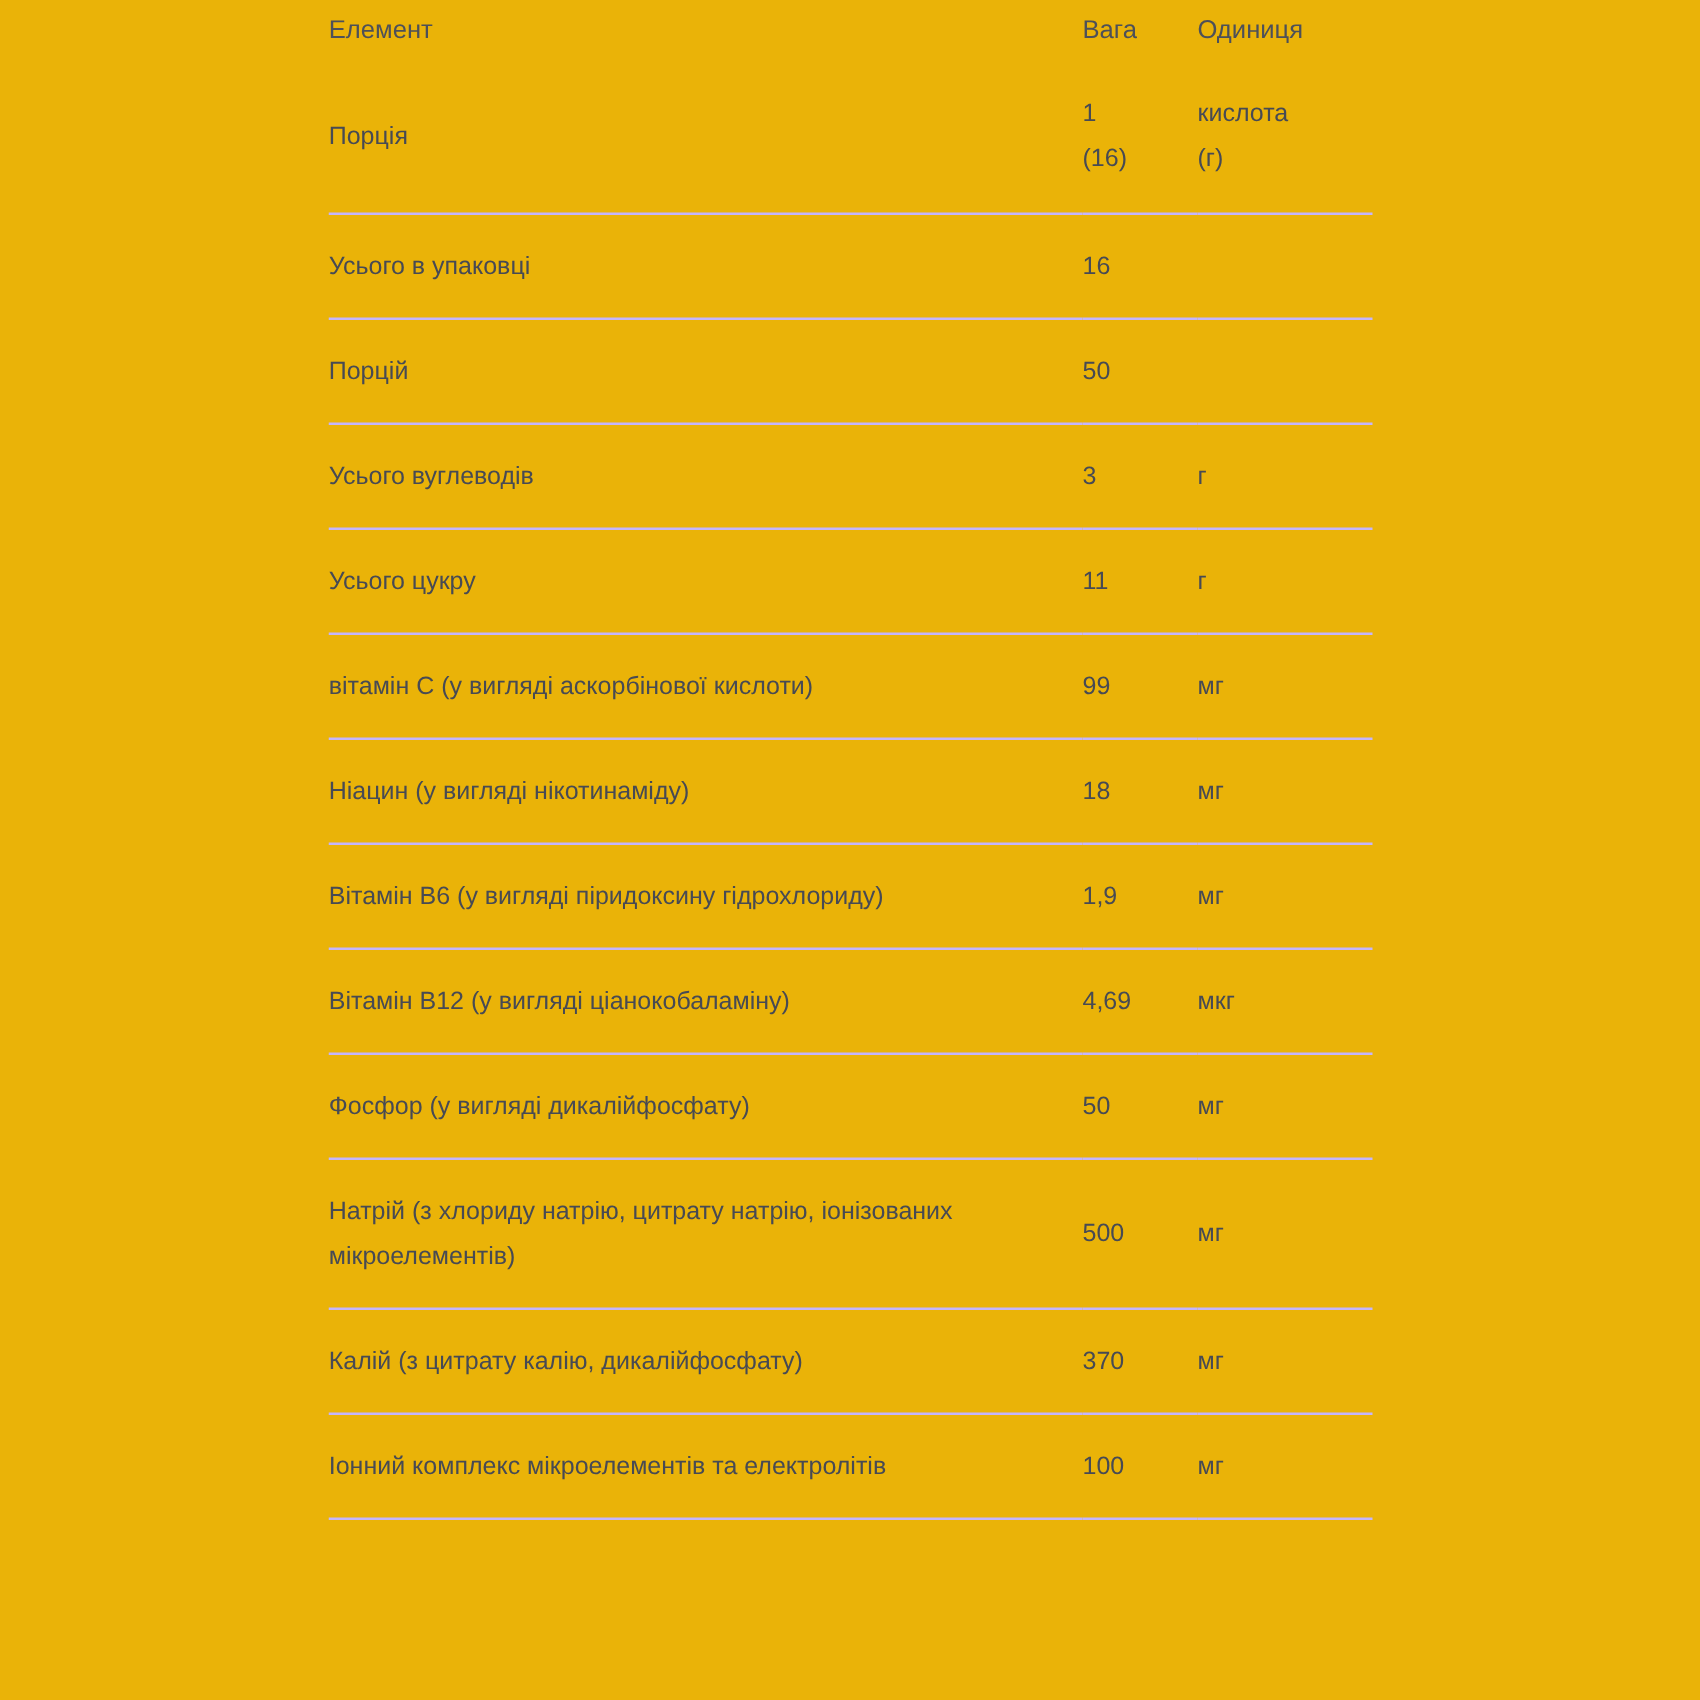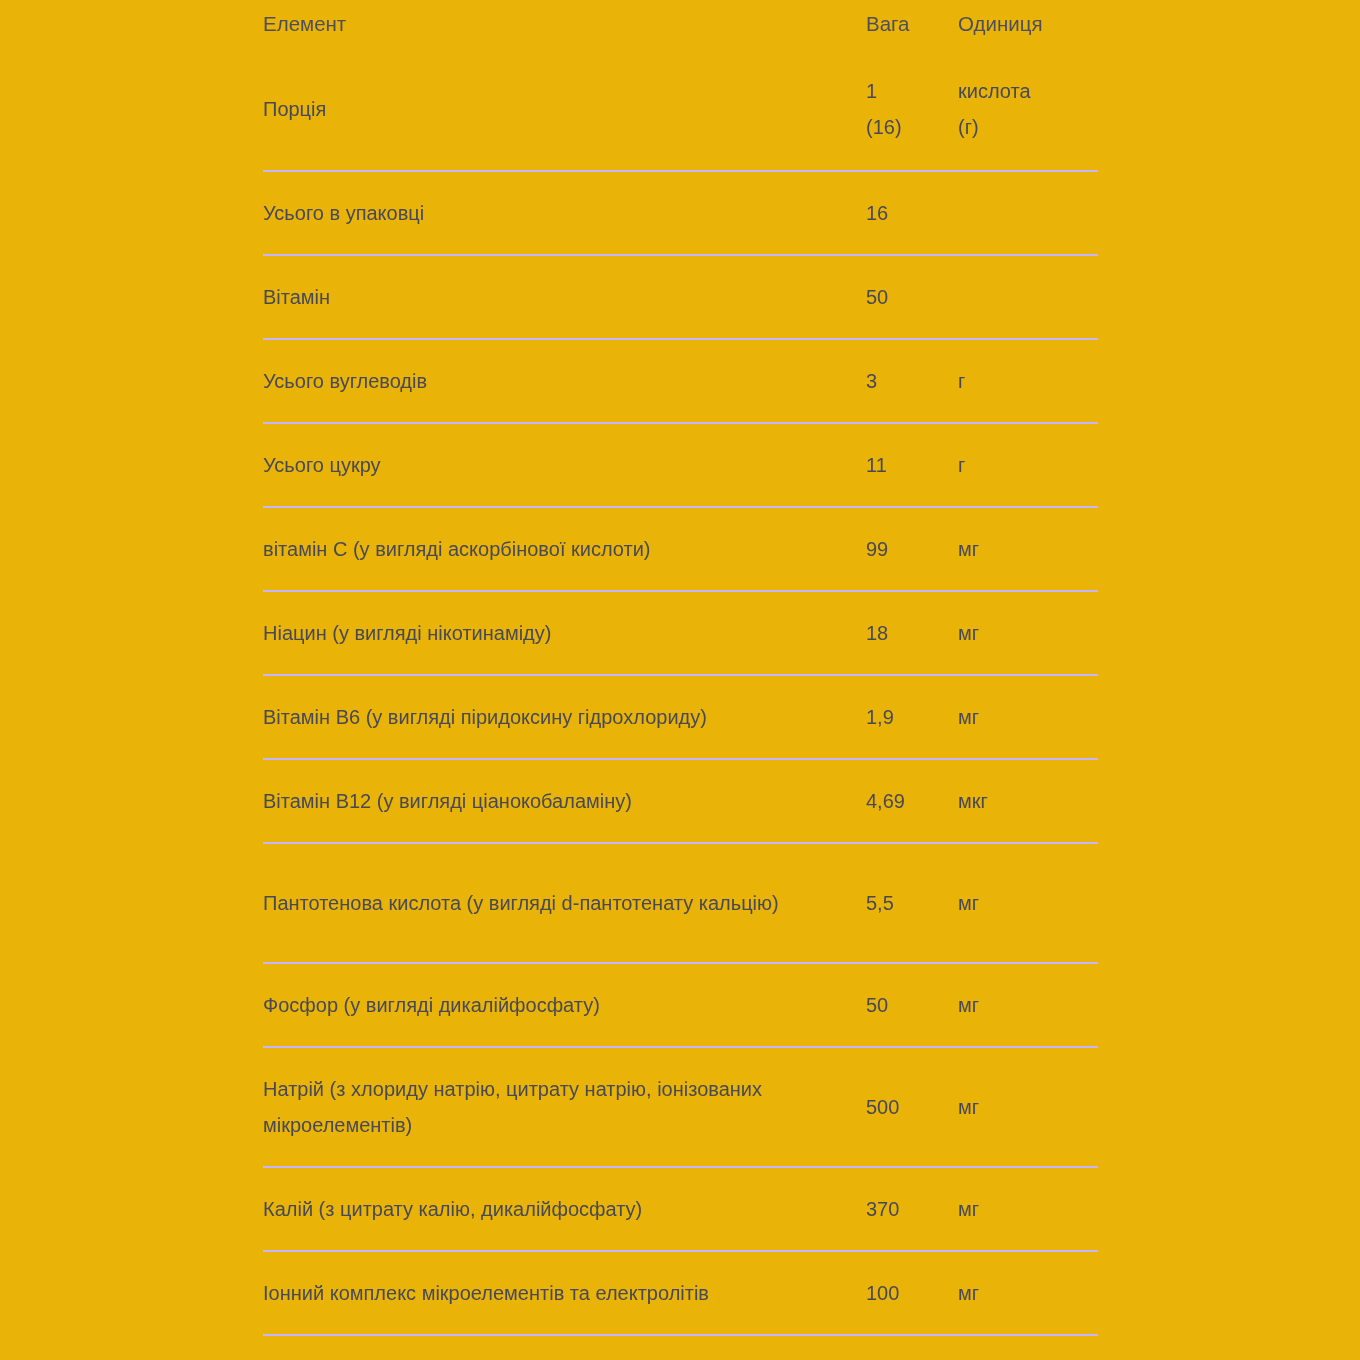--- a/index.html
+++ b/index.html
@@ -130,21 +130,21 @@
         </tr>
         <tr>
           <td class="cell-element">
             <span class="element-text">Усього в упаковці</span>
           </td>
           <td class="cell-weight"><span>16</span></td>
           <td class="cell-unit"><span></span></td>
         </tr>
         <tr>
           <td class="cell-element">
-            <span class="element-text">Вітамін</span>
+            <span class="element-text">Порцій</span>
           </td>
           <td class="cell-weight"><span>50</span></td>
           <td class="cell-unit"><span></span></td>
         </tr>
         <tr>
           <td class="cell-element">
             <span class="element-text">Усього вуглеводів</span>
           </td>
           <td class="cell-weight"><span>3</span></td>
           <td class="cell-unit"><span>г</span></td>
@@ -177,27 +177,20 @@
           <td class="cell-weight"><span>1,9</span></td>
           <td class="cell-unit"><span>мг</span></td>
         </tr>
         <tr>
           <td class="cell-element">
             <span class="element-text">Вітамін B12 (у вигляді ціанокобаламіну)</span>
           </td>
           <td class="cell-weight"><span>4,69</span></td>
           <td class="cell-unit"><span>мкг</span></td>
         </tr>
-        <tr class="row-tall">
-          <td class="cell-element">
-            <span class="element-text">Пантотенова кислота (у вигляді d-пантотенату кальцію)</span>
-          </td>
-          <td class="cell-weight"><span>5,5</span></td>
-          <td class="cell-unit"><span>мг</span></td>
-        </tr>
         <tr>
           <td class="cell-element">
             <span class="element-text">Фосфор (у вигляді дикалійфосфату)</span>
           </td>
           <td class="cell-weight"><span>50</span></td>
           <td class="cell-unit"><span>мг</span></td>
         </tr>
         <tr class="row-tall">
           <td class="cell-element">
             <span class="element-text">Натрій (з хлориду натрію, цитрату натрію, іонізованих мікроелементів)</span>

